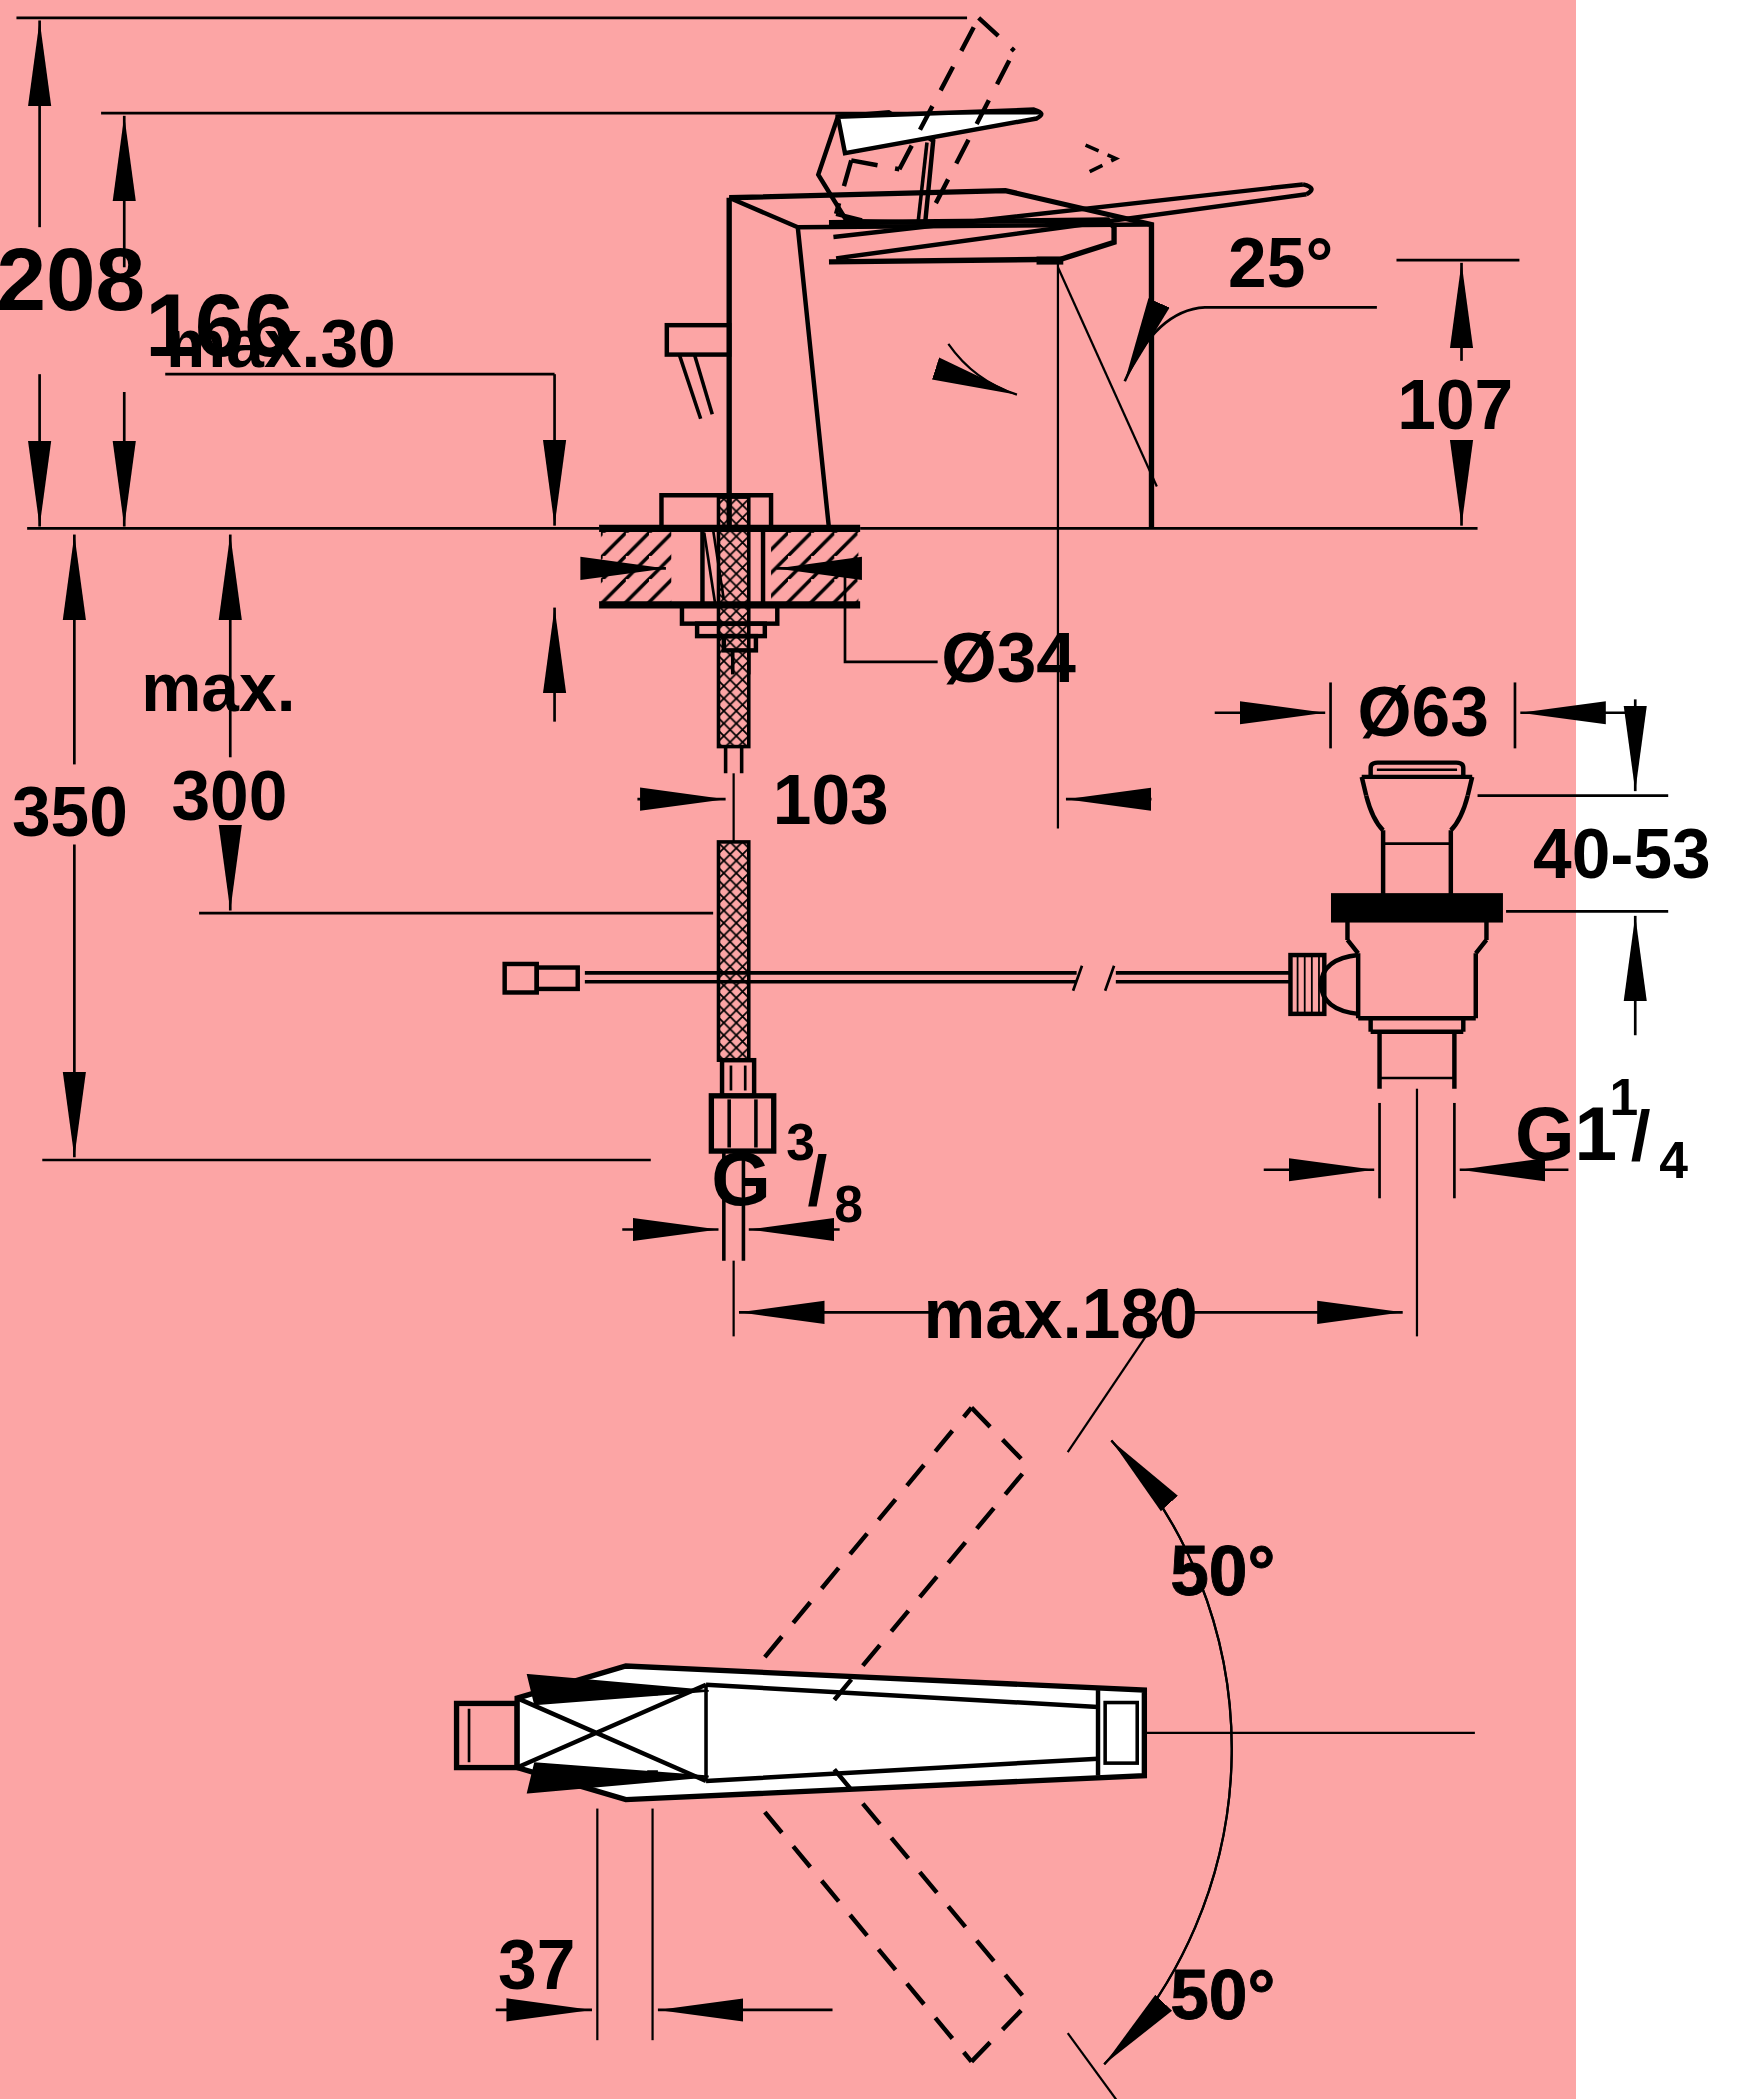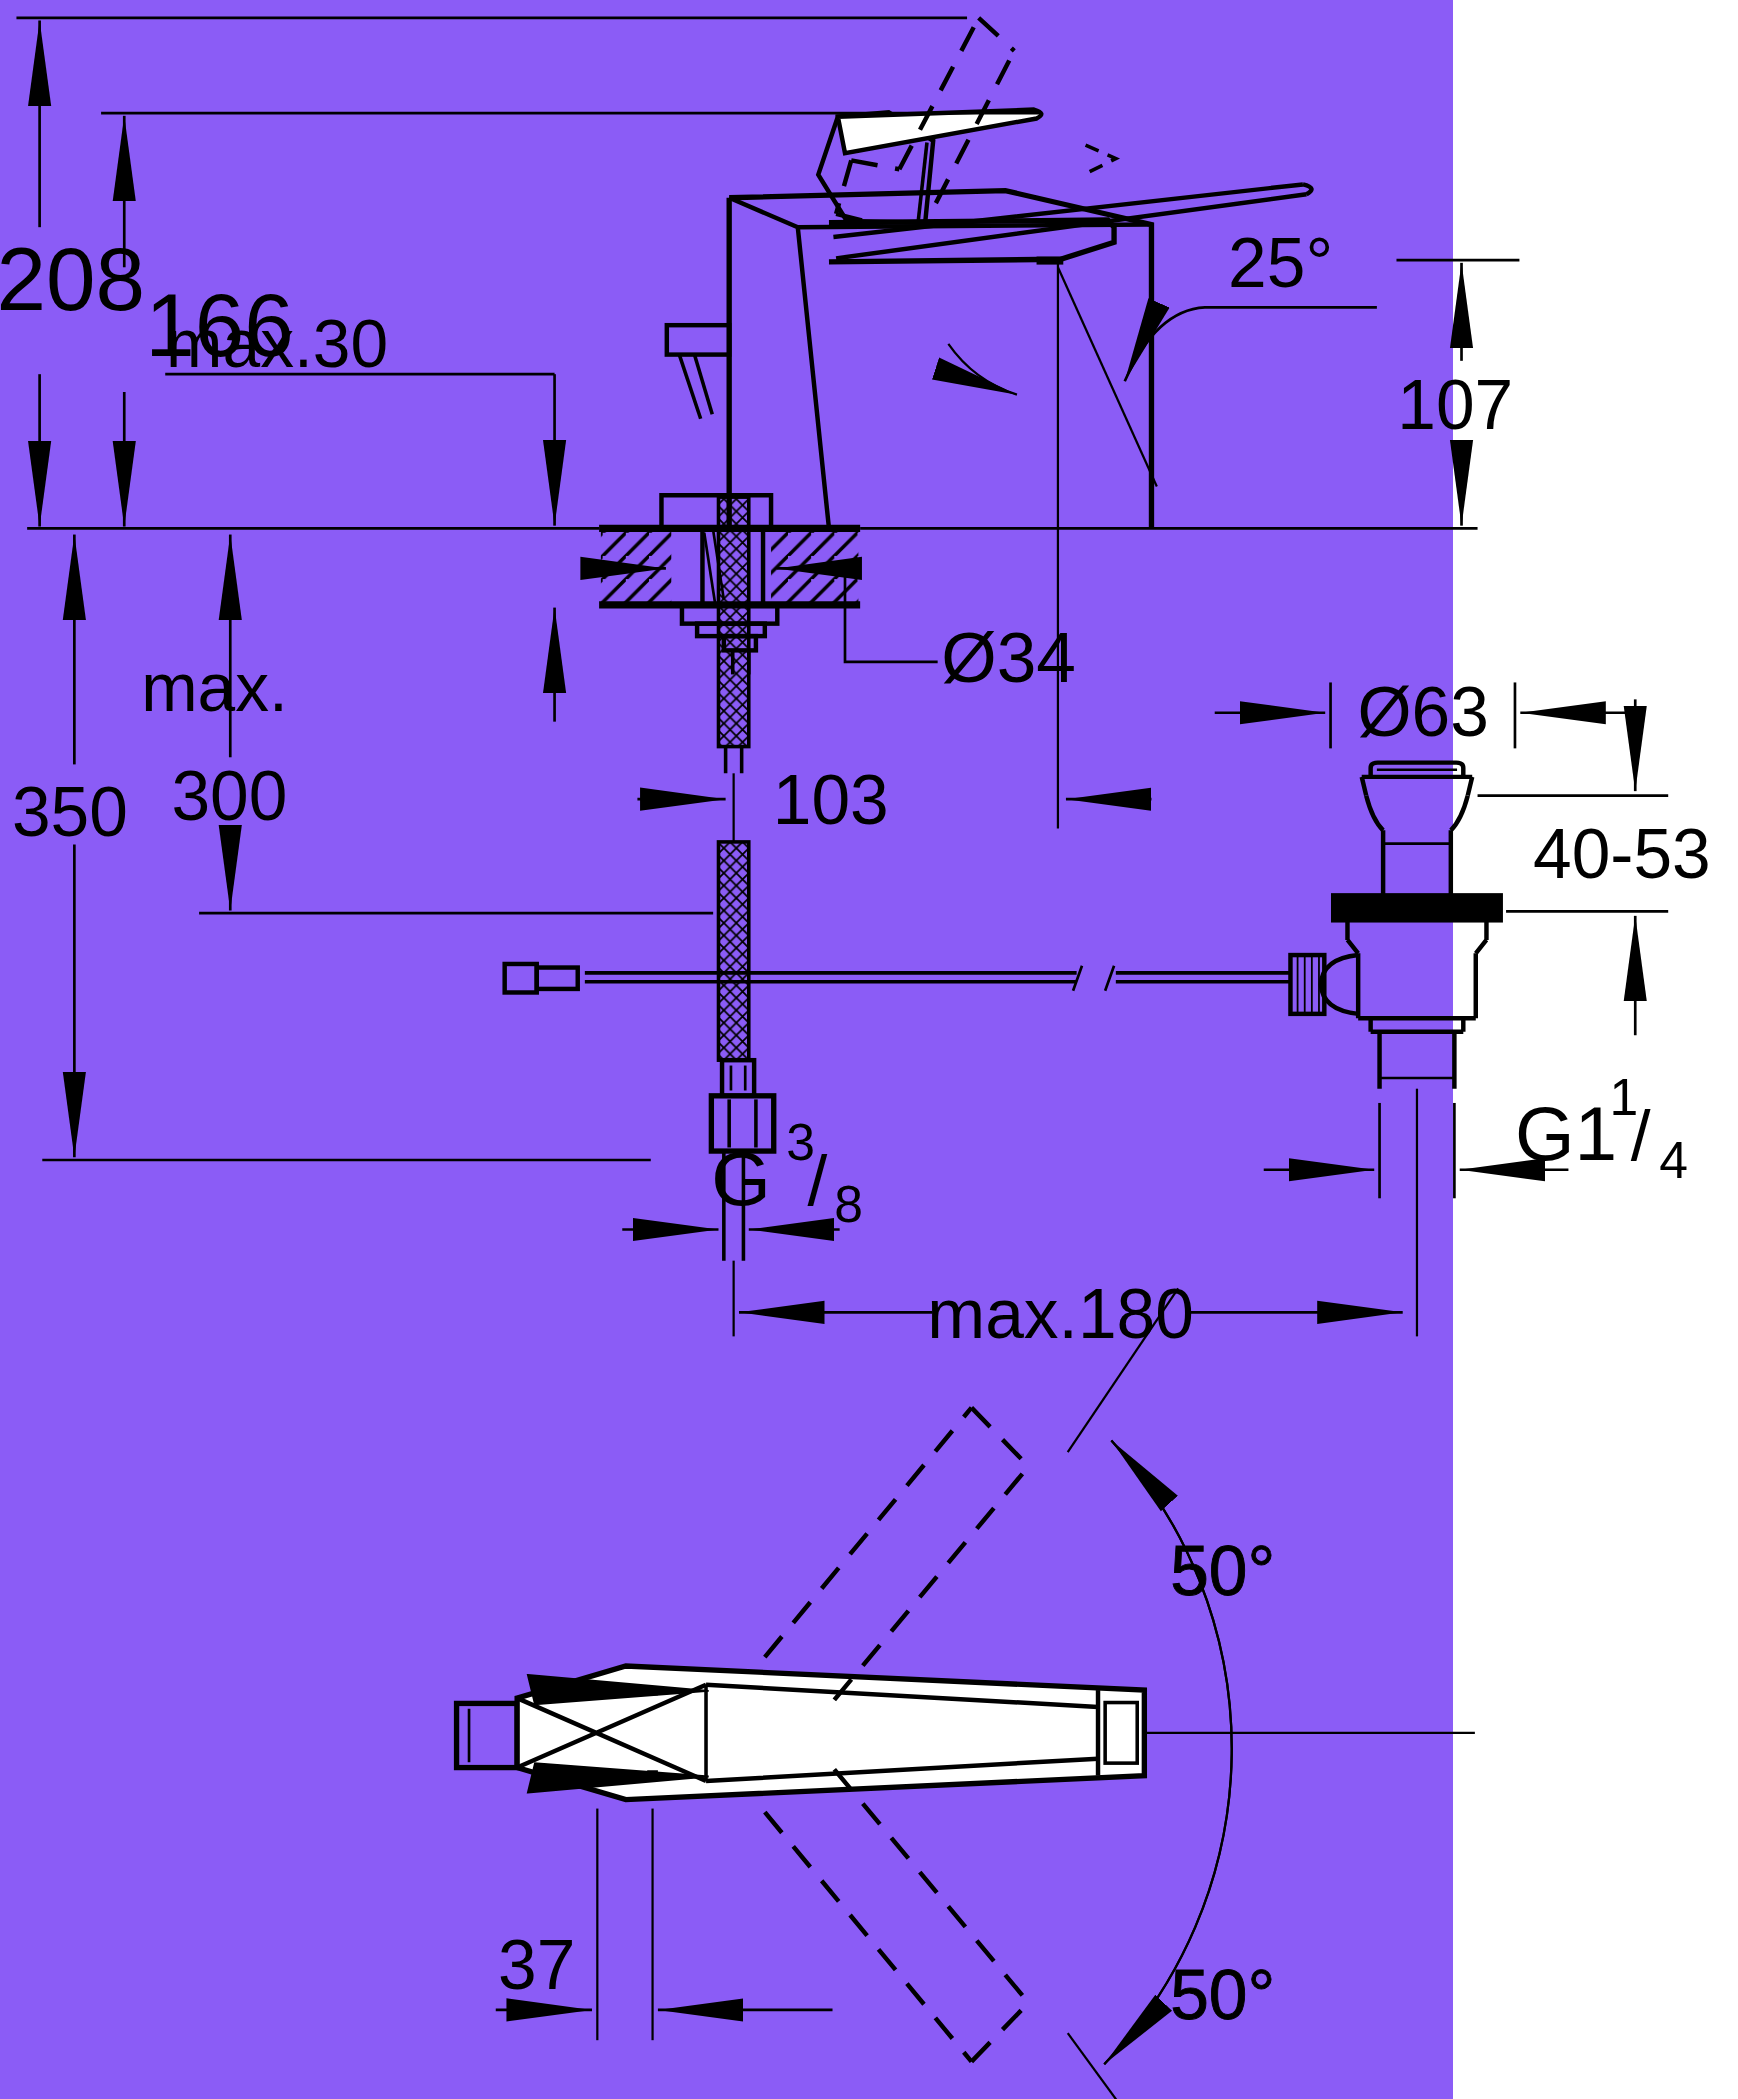--- a/index.html
+++ b/index.html
@@ -1,16 +1,16 @@
 <!DOCTYPE html>
 <html style="font-size:14.3px"><head>
 <meta charset="utf-8">
 <style>
   html,body{margin:0;padding:0;background:#fff;}
-  .canvas{width:1453px;height:2099px;position:relative;background:#8b5cf6;}
+  .canvas{width:1576px;height:2099px;position:relative;background:#fca5a5;font-weight:bold;}
   svg{display:block;}
   text{font-family:"Liberation Sans","DejaVu Sans",sans-serif;fill:#000;}
 </style>
 </head>
 <body>
 
 <div class="canvas">
 <svg width="1739" height="2099" viewBox="0 0 1951 2356" xmlns="http://www.w3.org/2000/svg">
   <defs>
     <marker id="ah" markerUnits="userSpaceOnUse" markerWidth="100" markerHeight="30" refX="96" refY="15" orient="auto">

